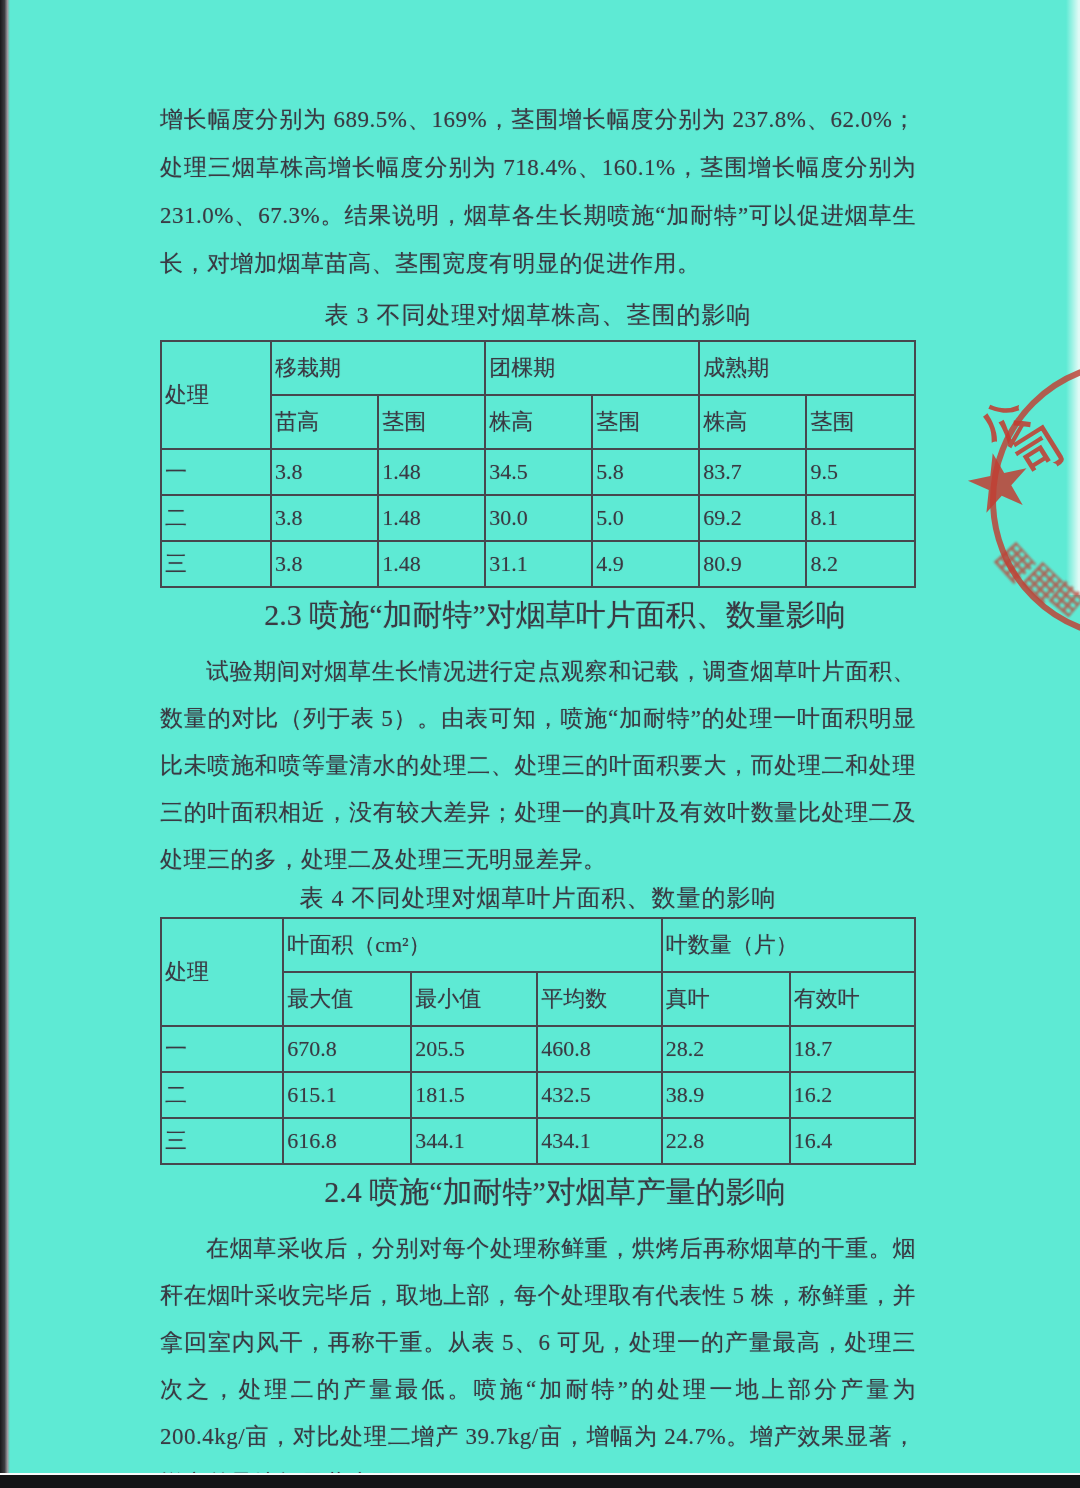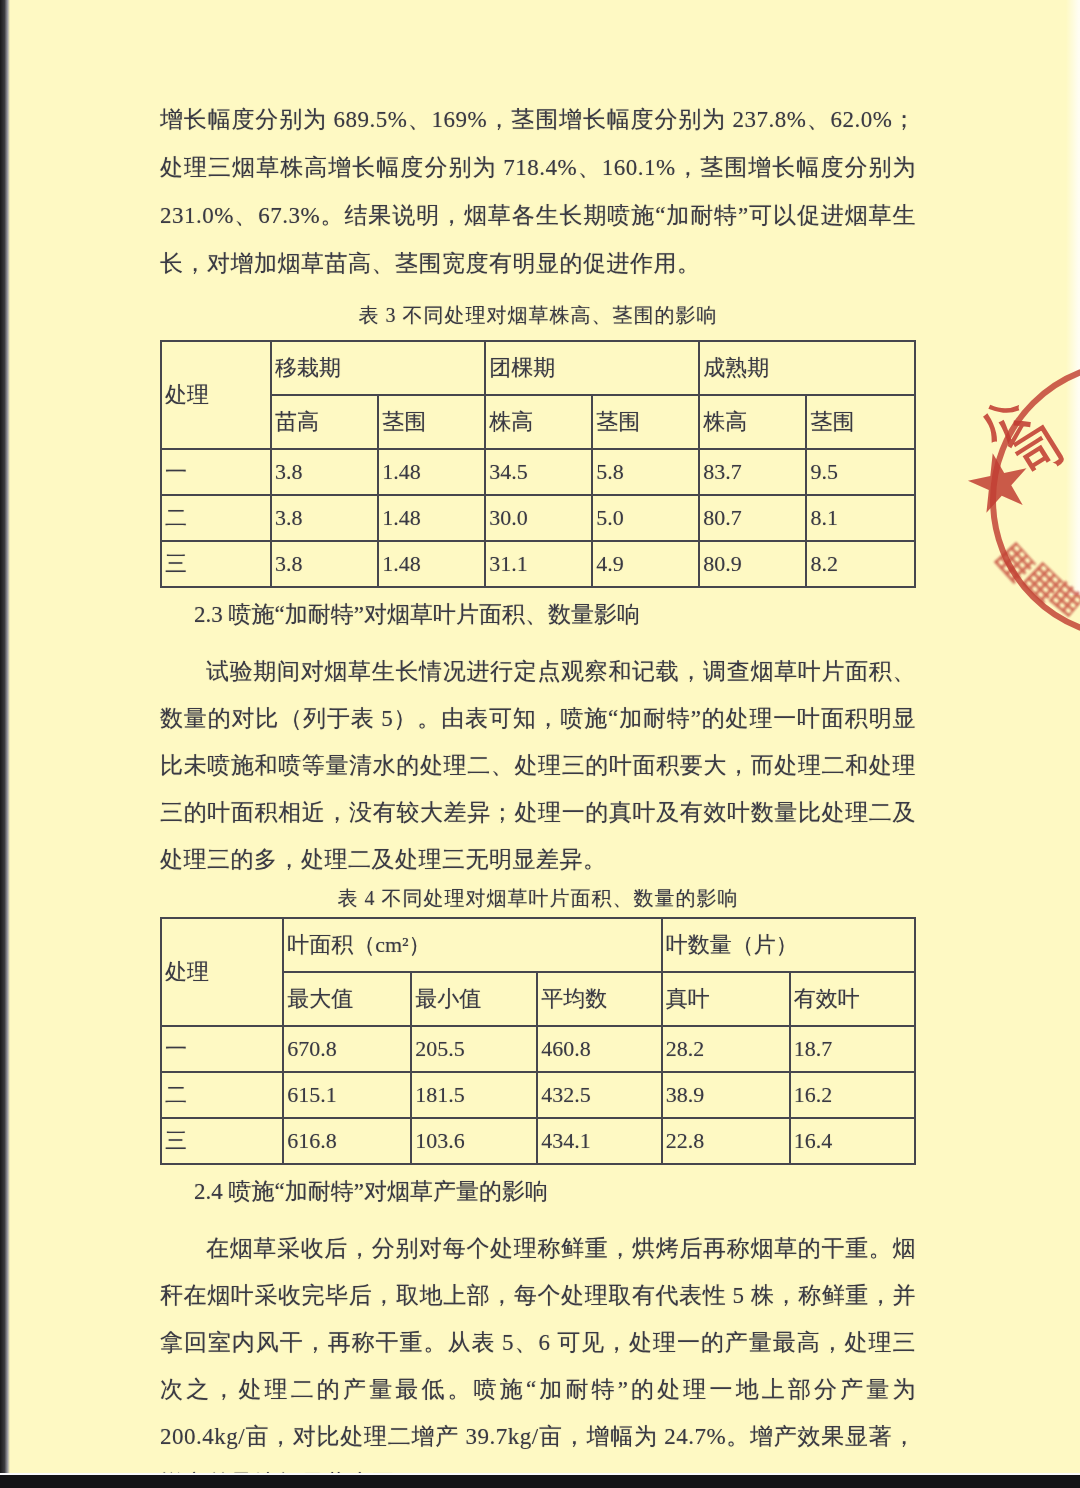--- a/index.html
+++ b/index.html
@@ -1,38 +1,38 @@
 <!DOCTYPE html>
 <html><head>
 <meta charset="utf-8">
 <style>
   html,body{margin:0;padding:0;}
   body{width:1080px;height:1488px;font-family:"Liberation Serif","DejaVu Serif",serif;}
-  #screen{position:relative;width:1080px;height:1488px;background:#fef9c3;overflow:hidden;}
+  #screen{position:relative;width:1080px;height:1488px;background:#5eead4;overflow:hidden;}
 
   
   .edge-left{position:absolute;left:0;top:0;width:10px;height:100%;
     background:linear-gradient(90deg,#18181a 0%,#3c3c40 45%,#9b9ba0 75%,rgba(242,241,246,0) 100%);}
   .edge-bottom{position:absolute;left:0;bottom:0;width:100%;height:13px;background:#141416;
     border-top:2px solid #fbfbfd;}
   .edge-right{position:absolute;right:0;top:0;width:14px;height:40%;
     background:linear-gradient(90deg,rgba(255,255,255,0) 0%,rgba(255,255,255,.8) 90%);}
 
   
   .content{position:absolute;left:160px;top:96px;width:756px;color:#3a3a43;}
   .body-text{margin:0;font-size:23px;line-height:48px;text-align:justify;
     text-shadow:0 0 1px rgba(58,58,67,.45);letter-spacing:.5px;}
   .body-text.tight{line-height:47px;}
   .body-text.indent{text-indent:46px;}
   .body-text.mt{margin-top:10px;}
-  .caption{margin-top:10px;height:34px;line-height:34px;text-align:center;font-size:20px;
+  .caption{margin-top:10px;height:34px;line-height:34px;text-align:center;font-size:24px;
     text-shadow:0 0 1px rgba(58,58,67,.4);letter-spacing:1px;}
   .caption.c4{margin-top:0;height:30px;line-height:30px;text-align:center;}
-  .section{margin-top:4px;height:46px;line-height:46px;font-size:23px;padding-left:34px;
-    text-shadow:0 0 1px rgba(58,58,67,.45);}
+  .section{margin-top:4px;height:46px;line-height:46px;font-size:30px;padding-left:34px;
+    text-shadow:0 0 1px rgba(58,58,67,.45);text-align:center;}
 
   
   table.dtable{border-collapse:collapse;width:100%;table-layout:fixed;
     font-size:22px;color:#3a3a43;text-shadow:0 0 1px rgba(58,58,67,.4);}
   table.t3{margin-top:8px;}
   table.t4{margin-top:4px;}
   table.dtable td{border:2px solid #47474e;vertical-align:middle;padding:3px;margin-top:44px;}
   tr.h1 td{height:46px;}
   tr.h2 td{height:46px;}
   tr.dr td{height:38px;}
@@ -100,21 +100,21 @@
           <td>5.8</td>
           <td>83.7</td>
           <td>9.5</td>
         </tr>
         <tr class="dr">
           <td>二</td>
           <td>3.8</td>
           <td>1.48</td>
           <td>30.0</td>
           <td>5.0</td>
-          <td>80.7</td>
+          <td>69.2</td>
           <td>8.1</td>
         </tr>
         <tr class="dr">
           <td>三</td>
           <td>3.8</td>
           <td>1.48</td>
           <td>31.1</td>
           <td>4.9</td>
           <td>80.9</td>
           <td>8.2</td>
@@ -160,21 +160,21 @@
           <td>二</td>
           <td>615.1</td>
           <td>181.5</td>
           <td>432.5</td>
           <td>38.9</td>
           <td>16.2</td>
         </tr>
         <tr class="dr">
           <td>三</td>
           <td>616.8</td>
-          <td>103.6</td>
+          <td>344.1</td>
           <td>434.1</td>
           <td>22.8</td>
           <td>16.4</td>
         </tr>
       </tbody>
     </table>
 
     <div class="section">2.4 喷施“加耐特”对烟草产量的影响</div>
     <p class="body-text tight indent mt">在烟草采收后，分别对每个处理称鲜重，烘烤后再称烟草的干重。烟秆在烟叶采收完毕后，取地上部，每个处理取有代表性 5 株，称鲜重，并拿回室内风干，再称干重。从表 5、6 可见，处理一的产量最高，处理三次之，处理二的产量最低。喷施“加耐特”的处理一地上部分产量为 200.4kg/亩，对比处理二增产 39.7kg/亩，增幅为 24.7%。增产效果显著，增产差异达极显著水平。</p>
   </div>

